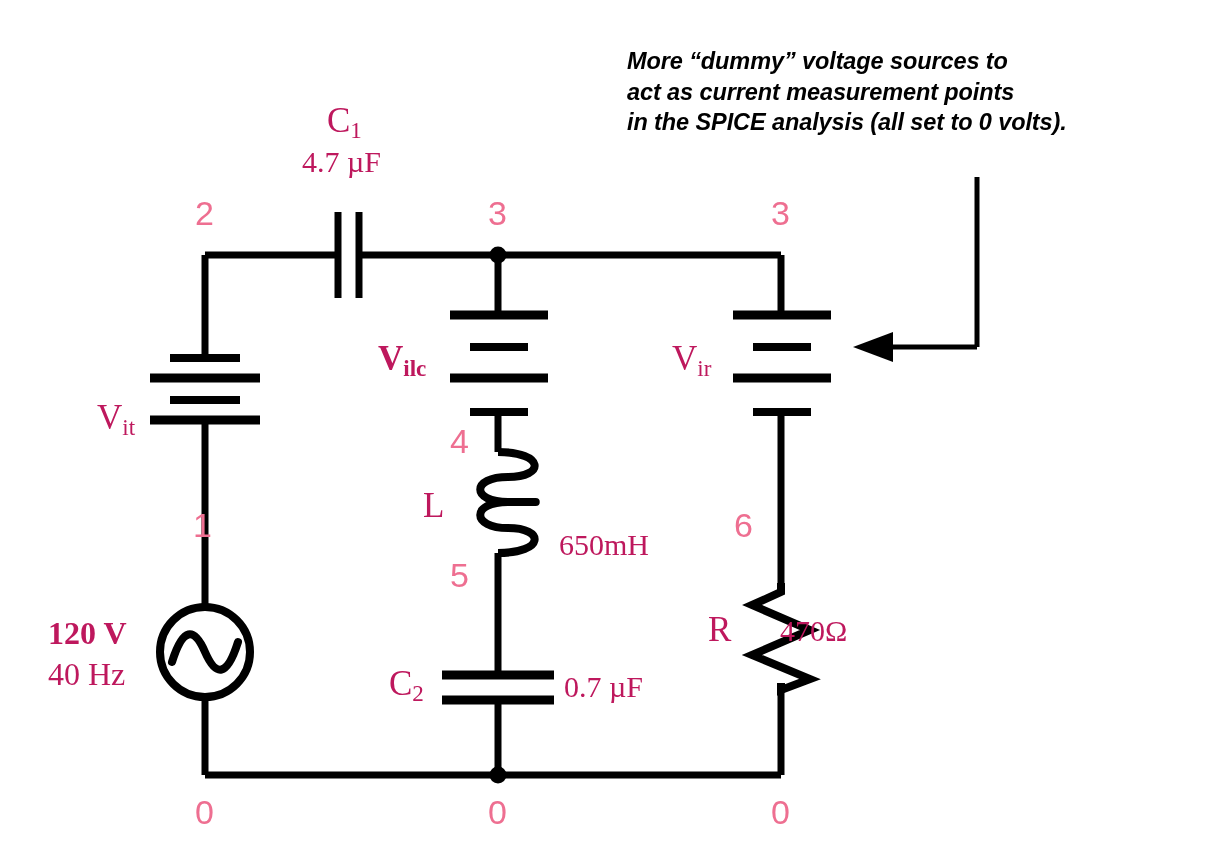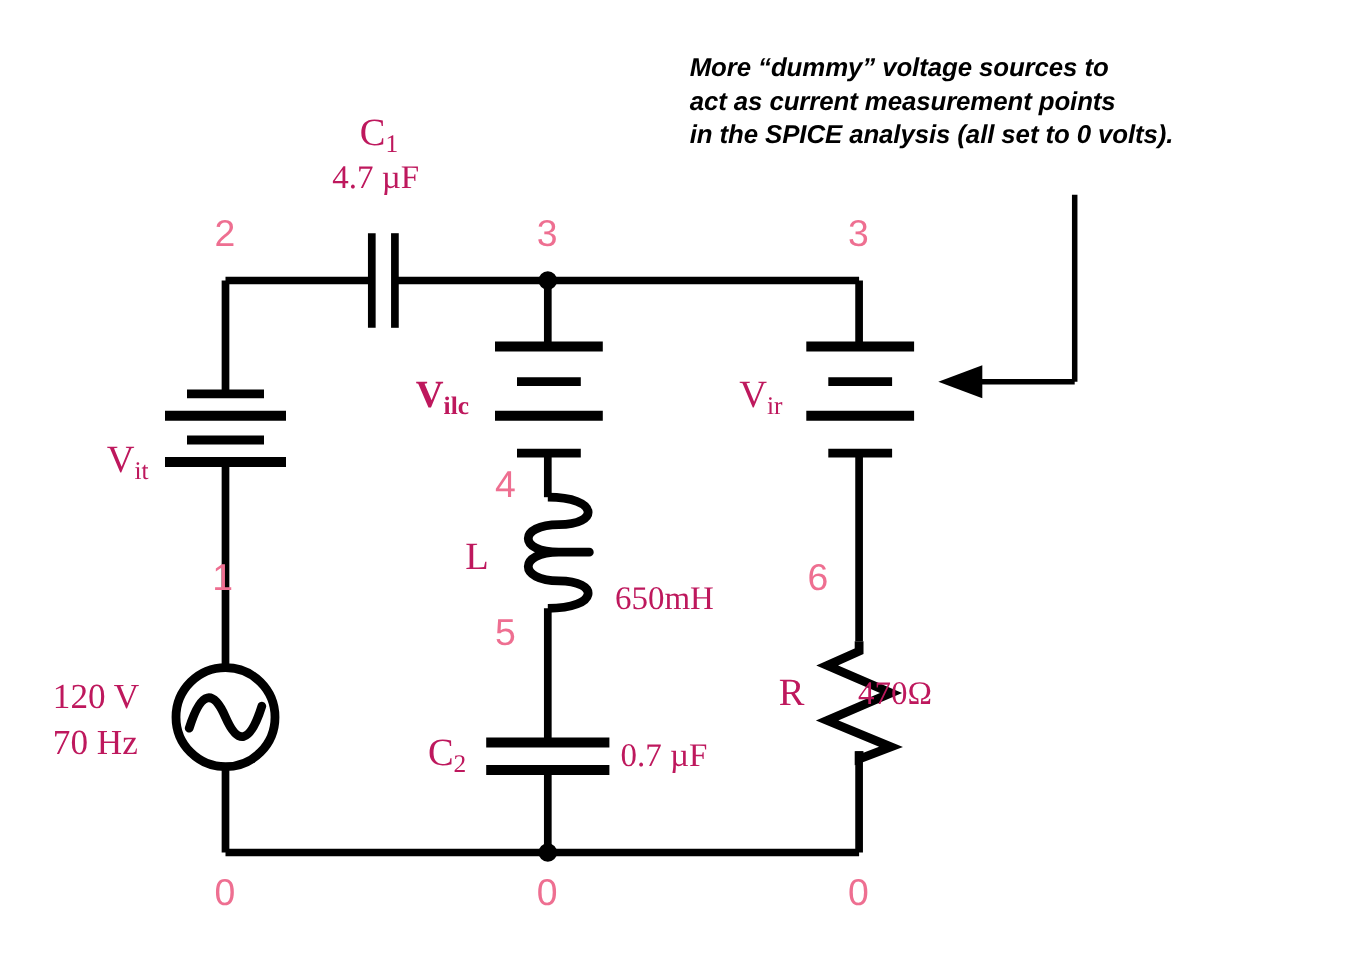--- a/index.html
+++ b/index.html
@@ -158,22 +158,22 @@
 
   <div class="lbl name" style="left:423px; top:488px;">L</div>
   <div class="lbl val" style="left:559px; top:490px;margin-top:40px;">650mH</div>
 
   <div class="lbl name" style="left:708px; top:612px;">R</div>
   <div class="lbl val" style="left:780px; top:616px;">470Ω</div>
 
   <div class="lbl name" style="left:389px; top:666px;"><span>C</span><span class="sub">2</span></div>
   <div class="lbl val" style="left:564px; top:672px;">0.7 µF</div>
 
-  <div class="lbl src-txt" style="left:48px; top:613px;">120 V</div>
-  <div class="lbl src-txt" style="left:48px; top:654px;">70 Hz</div>
+  <div class="lbl src-txt" style="left:48px; top:613px;font-weight:bold;">120 V</div>
+  <div class="lbl src-txt" style="left:48px; top:654px;">40 Hz</div>
 
   <div class="node-lbl" style="left:195px; top:196px;">2</div>
   <div class="node-lbl" style="left:488px; top:196px;">3</div>
   <div class="node-lbl" style="left:771px; top:196px;">3</div>
   <div class="node-lbl" style="left:193px; top:508px;">1</div>
   <div class="node-lbl" style="left:450px; top:424px;">4</div>
   <div class="node-lbl" style="left:450px; top:558px;">5</div>
   <div class="node-lbl" style="left:734px; top:508px;">6</div>
   <div class="node-lbl" style="left:195px; top:795px;">0</div>
   <div class="node-lbl" style="left:488px; top:795px;">0</div>

